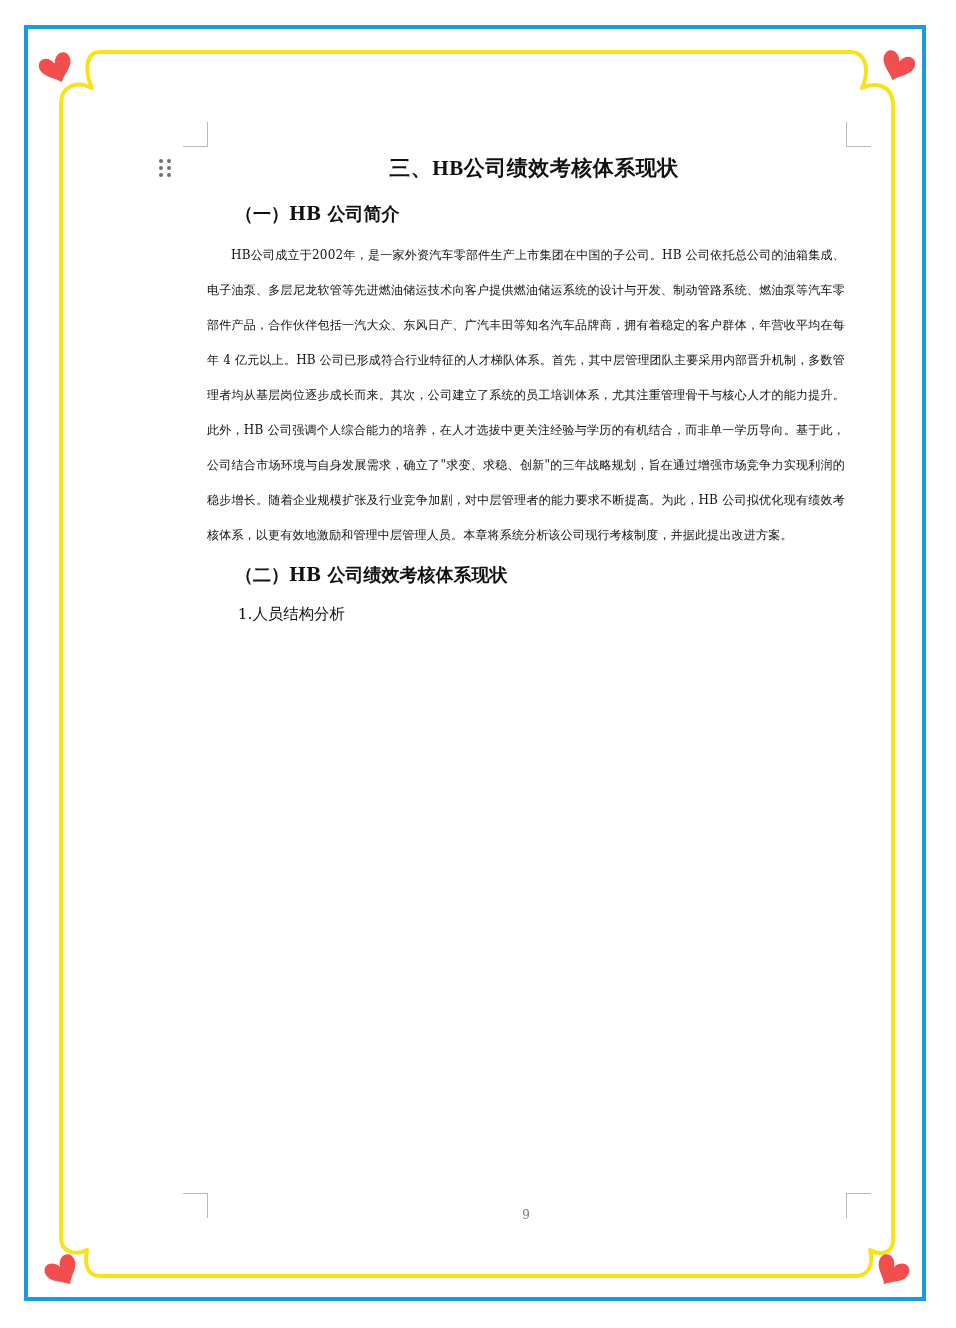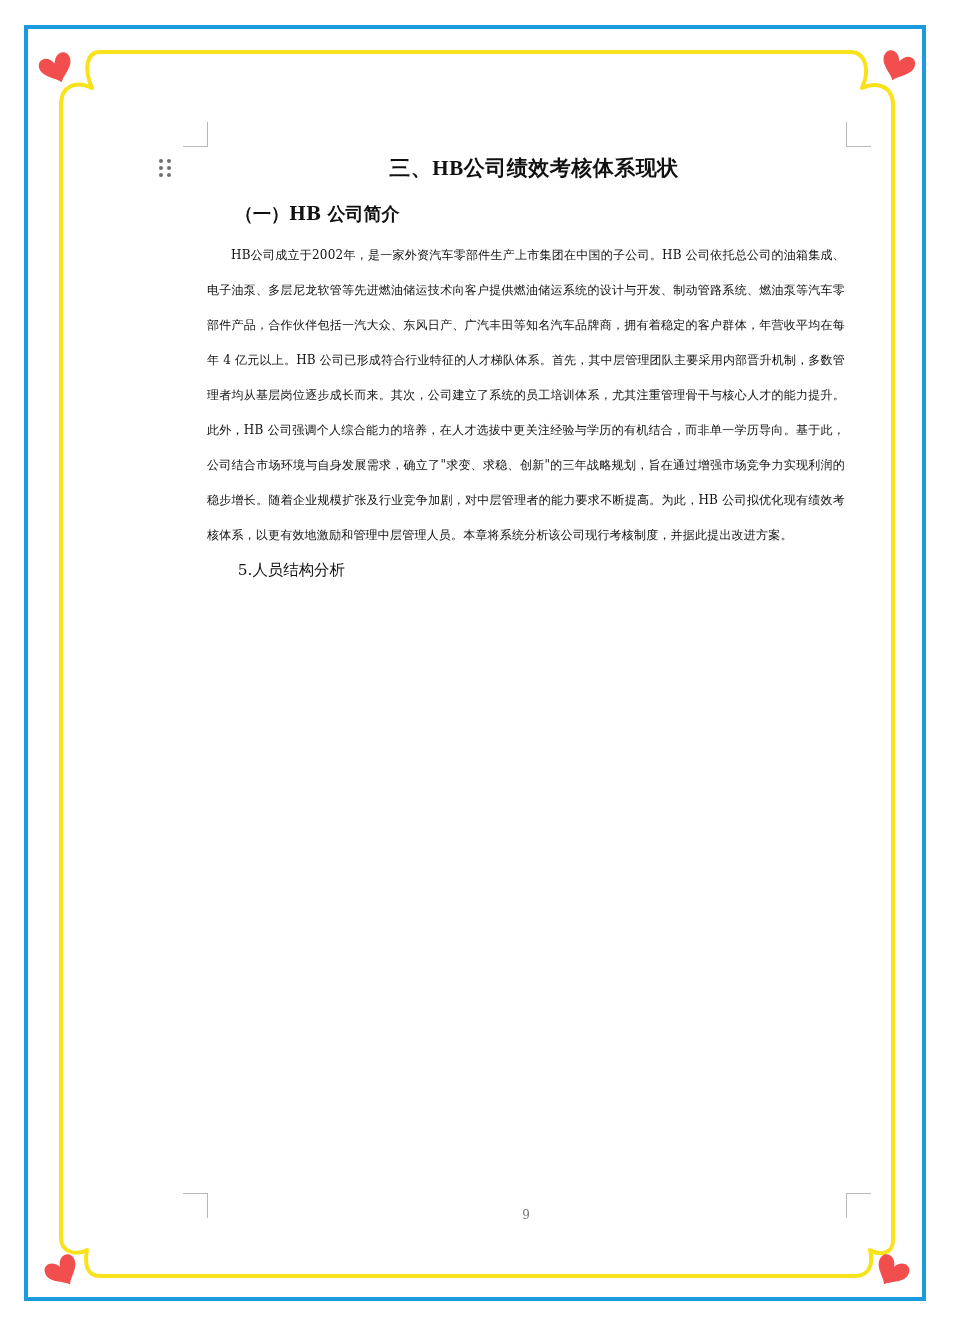--- a/index.html
+++ b/index.html
@@ -168,16 +168,17 @@
   <span></span>
     <span></span>
 </div>
 
 <div class="content">
   <h1 class="chapter-title">三、HB公司绩效考核体系现状</h1>
 
   <h2 class="section-title s1">（一）HB 公司简介</h2>
   <p class="body-text">HB公司成立于2002年，是一家外资汽车零部件生产上市集团在中国的子公司。HB 公司依托总公司的油箱集成、电子油泵、多层尼龙软管等先进燃油储运技术向客户提供燃油储运系统的设计与开发、制动管路系统、燃油泵等汽车零部件产品，合作伙伴包括一汽大众、东风日产、广汽丰田等知名汽车品牌商，拥有着稳定的客户群体，年营收平均在每年 4 亿元以上。HB 公司已形成符合行业特征的人才梯队体系。首先，其中层管理团队主要采用内部晋升机制，多数管理者均从基层岗位逐步成长而来。其次，公司建立了系统的员工培训体系，尤其注重管理骨干与核心人才的能力提升。此外，HB 公司强调个人综合能力的培养，在人才选拔中更关注经验与学历的有机结合，而非单一学历导向。基于此，公司结合市场环境与自身发展需求，确立了"求变、求稳、创新"的三年战略规划，旨在通过增强市场竞争力实现利润的稳步增长。随着企业规模扩张及行业竞争加剧，对中层管理者的能力要求不断提高。为此，HB 公司拟优化现有绩效考核体系，以更有效地激励和管理中层管理人员。本章将系统分析该公司现行考核制度，并据此提出改进方案。</p>
 
-  <p class="sub-title">5.人员结构分析</p>
+  <h2 class="section-title s2">（二）HB 公司绩效考核体系现状</h2>
+  <p class="sub-title">1.人员结构分析</p>
 </div>
 
 <div class="page-number">9</div>
 
 </body></html>

